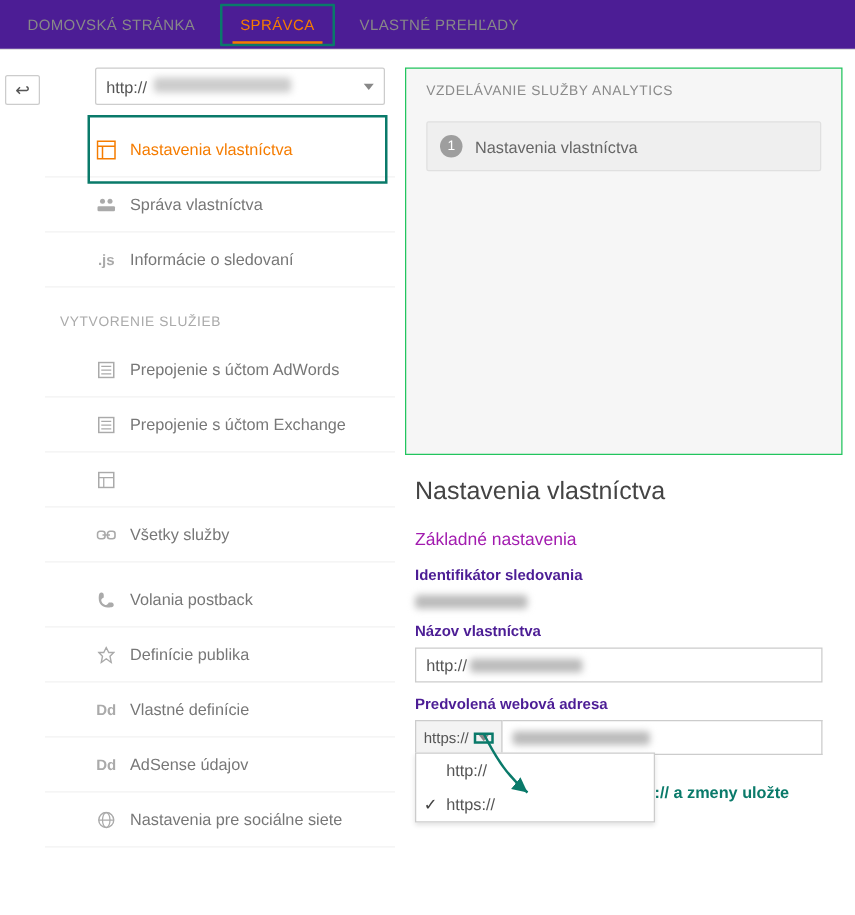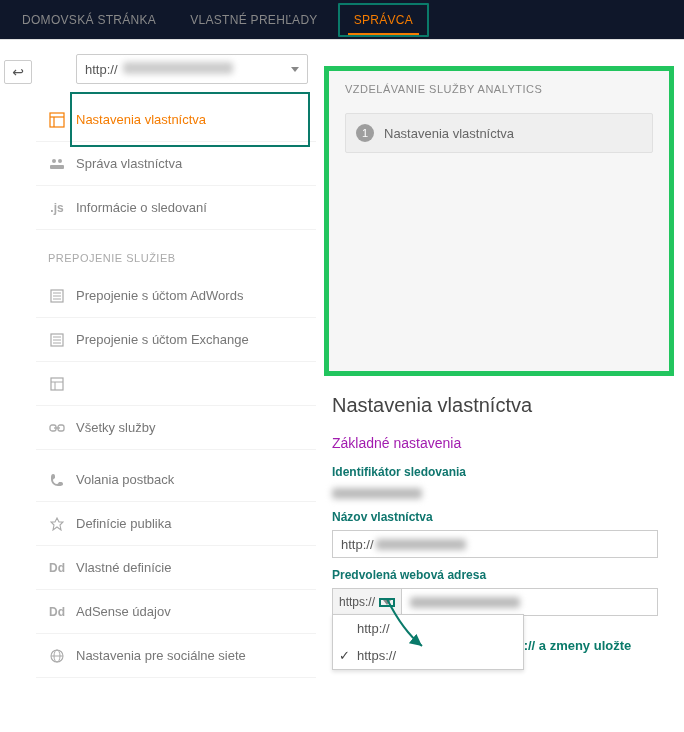--- a/index.html
+++ b/index.html
@@ -11,21 +11,21 @@
       height: 732px;
       background: #fff;
       overflow: hidden;
       position: relative;
     }
     .topnav {
       display: flex;
       align-items: center;
       height: 40px;
       border-bottom: 1px solid #e0e0e0;
-      background: #0f172a;
+      background: #4c1d95;
       padding: 0 8px;
       gap: 6px;
     }
     .topnav .tab {
       padding: 10px 14px;
       font-size: 12px;
       color: #888;
       letter-spacing: .3px;
       cursor: pointer;
       position: relative;
@@ -99,20 +99,21 @@
       cursor: pointer;
       gap: 10px;
     }
     .side-item .icon {
       width: 18px; height: 18px;
       display: inline-flex; align-items: center; justify-content: center;
       color: #aaa;
       font-size: 12px;
       font-weight: bold;
       font-family: Arial;
+      margin-left: 28px;
     }
     .side-item.group-head {
       color: #aaa;
       font-size: 11px;
       letter-spacing: .5px;
       cursor: default;
       border-bottom: none;
       padding-top: 18px;
     }
     .side-item.active {
@@ -128,25 +129,24 @@
       border: 2px solid #0a7a6a;
       pointer-events: none;
     }
     .right {
       flex: 1;
       display: flex;
       flex-direction: column;
       padding: 14px 10px 0 8px;
     }
     .wizard {
-      border: 5px solid #22c55e;
+      border: 1px solid #22c55e;
       background: #f6f6f6;
       height: 310px;
       padding: 12px 16px;
-      margin-top: 12px;
     }
     .wizard .header {
       font-size: 11px;
       color: #8a8a8a;
       letter-spacing: .5px;
       margin-bottom: 18px;
     }
     .wizard .step {
       display: flex;
       align-items: center;
@@ -171,21 +171,21 @@
       color: #444;
       margin-bottom: 18px;
     }
     .settings .sub {
       color: #a21caf;
       font-size: 14px;
       margin-bottom: 14px;
     }
     .settings .lbl {
       font-size: 12px;
-      color: #0f766e;
+      color: #4c1d95;
       font-weight: bold;
       margin: 10px 0 6px;
     }
     .val-blur {
       display:inline-block; width:90px; height:11px;
       background:#bbb; filter: blur(3px); border-radius:3px;
       vertical-align: middle;
     }
     .input {
       border: 1px solid #ccc;
@@ -257,22 +257,22 @@
       position: absolute;
       pointer-events: none;
       z-index: 6;
     }
   </style>
 </head>
 <body>
 
 <div class="topnav">
   <div class="tab">DOMOVSKÁ STRÁNKA</div>
+  <div class="tab active hl-green" style="padding:8px 14px">SPRÁVCA</div>
   <div class="tab">VLASTNÉ PREHĽADY</div>
-  <div class="tab active hl-green" style="padding:8px 14px">SPRÁVCA</div>
 </div>
 
 <div class="main">
   <div class="backcol">
     <div class="back-btn">
       <span>↩</span>
     </div>
   </div>
 
   <div class="sidebar hl-box-wrap">
@@ -306,21 +306,21 @@
       </span>
       <span>Správa vlastníctva</span>
     </div>
 
     <div class="side-item">
       <span class="icon">.js</span>
       <span>Informácie o sledovaní</span>
     </div>
 
     <div class="side-item group-head">
-      <span>PREPOJENIE SLUŽIEB</span>
+      <span>VYTVORENIE SLUŽIEB</span>
     </div>
 
     <div class="side-item">
       <span class="icon">
         <svg width="14" height="14" viewBox="0 0 14 14">
             <rect x="1" y="1" width="12" height="12" fill="none" stroke="currentColor" stroke-width="1.2"></rect>
             <line x1="3" y1="4" x2="11" y2="4" stroke="currentColor"></line>
             <line x1="3" y1="7" x2="11" y2="7" stroke="currentColor"></line>
             <line x1="3" y1="10" x2="11" y2="10" stroke="currentColor"></line>
           </svg>

